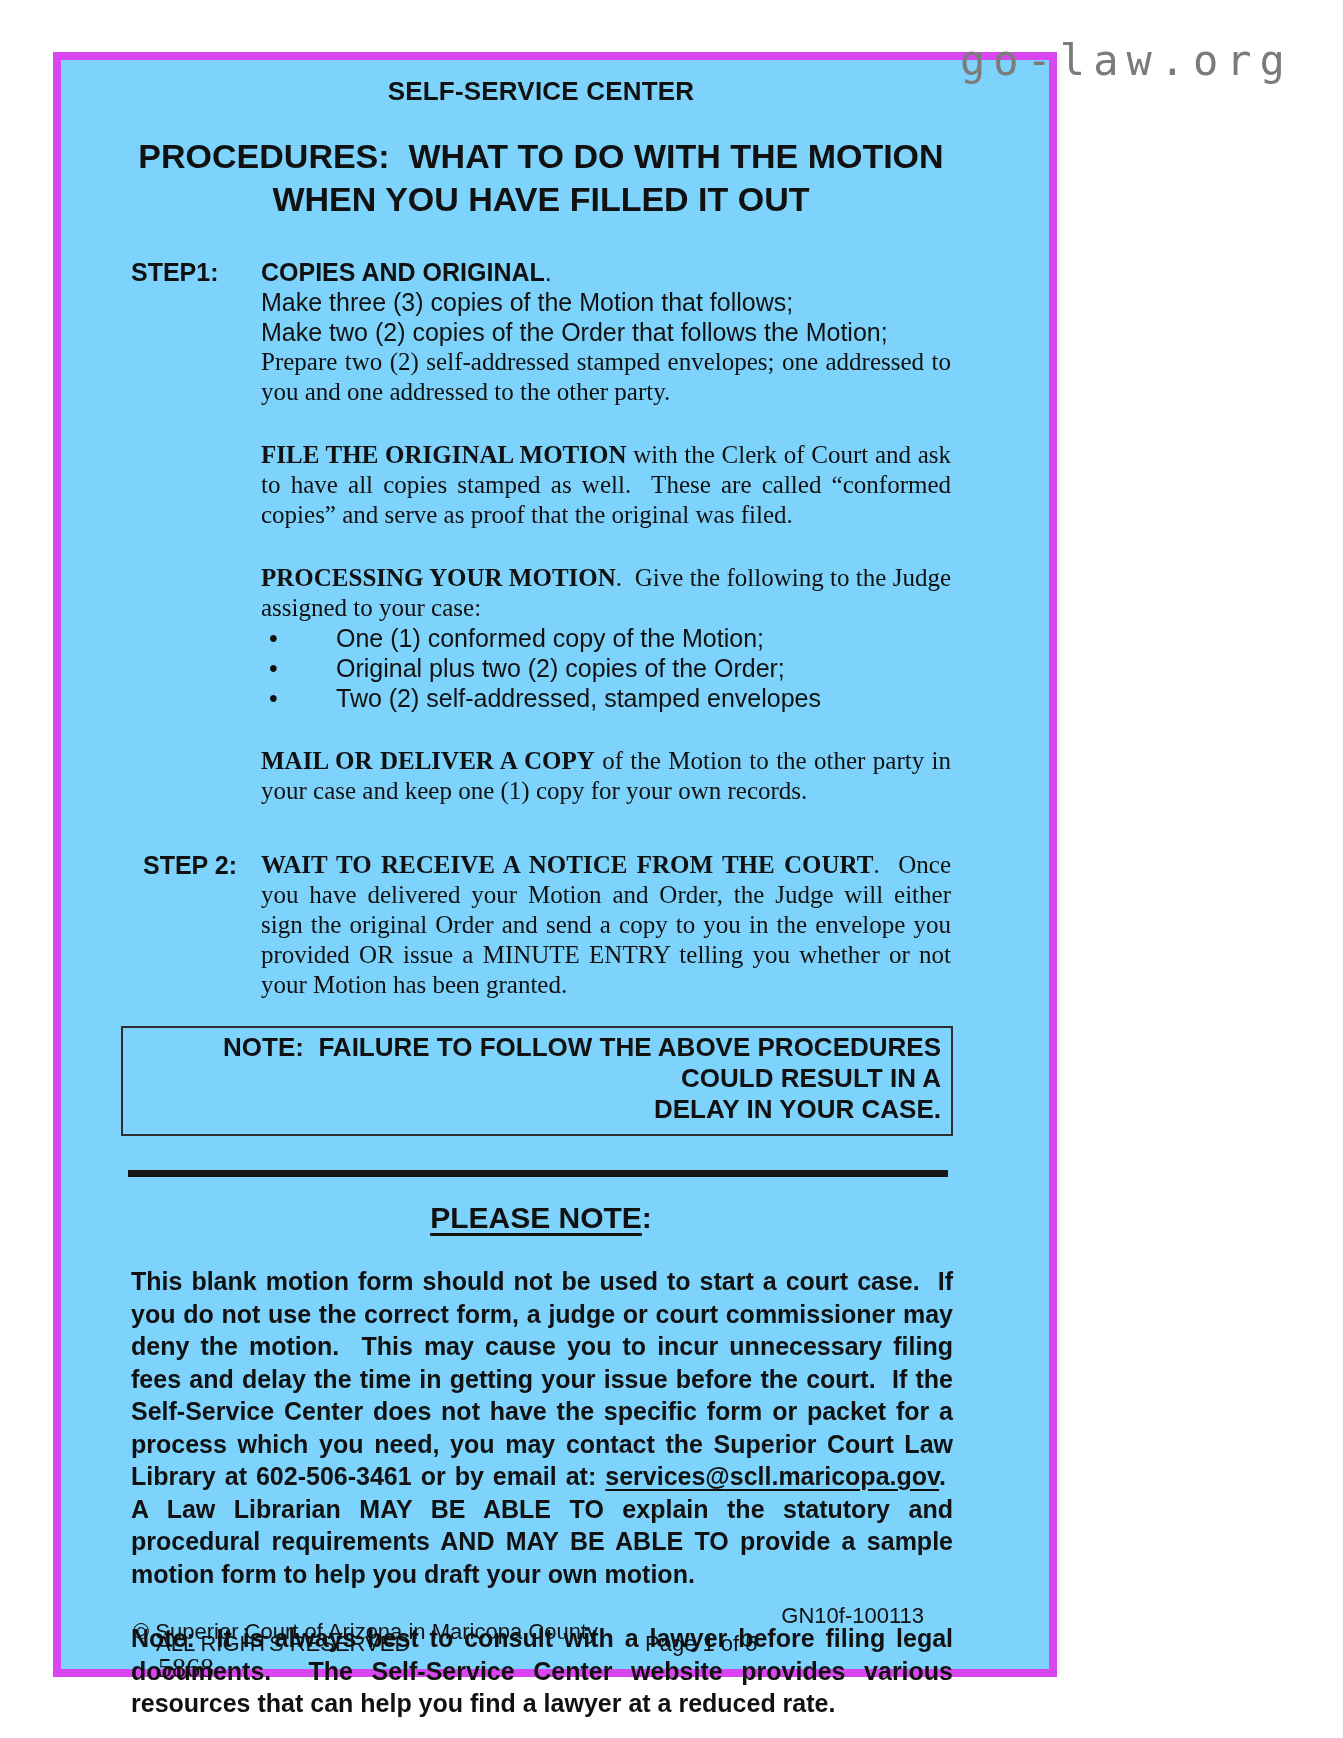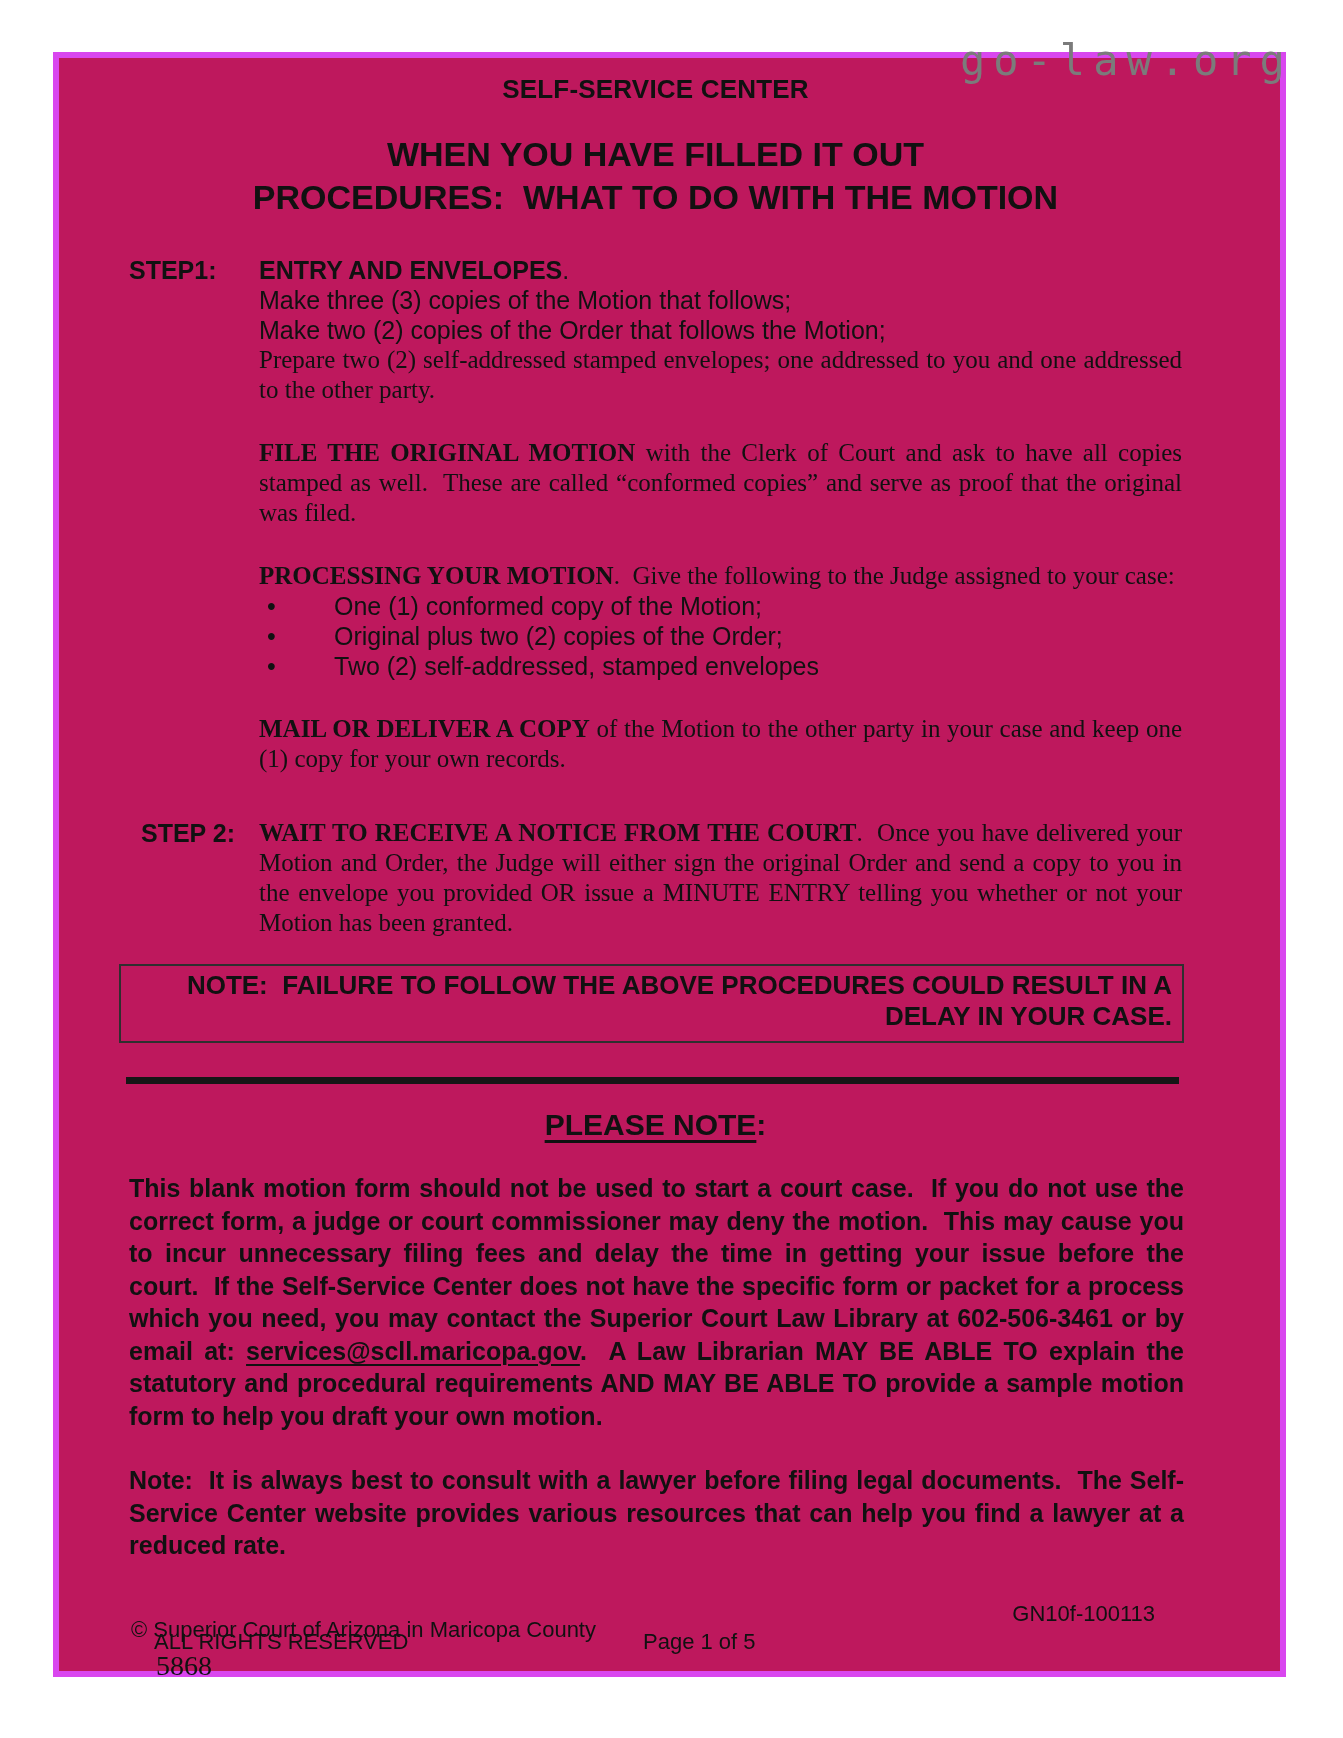--- a/index.html
+++ b/index.html
@@ -16,24 +16,24 @@
     position: relative;
     width: 1343px;
     height: 1738px;
     overflow: hidden;
     background: #ffffff;
   }
   .page {
     position: absolute;
     left: 53px;
     top: 52px;
-    width: 1233px;
+    width: 1004px;
     height: 1625px;
-    border: 6px solid #d946ef;
-    background: #be185d;
+    border: 8px solid #d946ef;
+    background: #7dd3fc;
     box-sizing: border-box;
   }
   .watermark {
     position: absolute;
     left: 960px;
     top: 36px;
     font-family: "DejaVu Sans Mono", monospace;
     font-size: 42px;
     font-weight: 400;
     letter-spacing: 8px;
@@ -160,30 +160,30 @@
 
 <div class="canvas">
 
   <div class="watermark">go-law.org</div>
 
   <div class="page">
 
     <div class="doc-header">SELF-SERVICE CENTER</div>
 
     <div class="doc-title">
+      <div>PROCEDURES:&nbsp; WHAT TO DO WITH THE MOTION</div>
       <div>WHEN YOU HAVE FILLED IT OUT</div>
-      <div>PROCEDURES:&nbsp; WHAT TO DO WITH THE MOTION</div>
     </div>
 
     <div class="steps">
 
       <div class="step-row">
         <div class="step-label">STEP1:</div>
         <div class="step-body">
-          <p><span class="bold-run">ENTRY AND ENVELOPES</span><span>.</span></p>
+          <p><span class="bold-run">COPIES AND ORIGINAL</span><span>.</span></p>
           <p>Make three (3) copies of the Motion that follows;</p>
           <p>Make two (2) copies of the Order that follows the Motion;</p>
           <p class="just">Prepare two (2) self-addressed stamped envelopes; one addressed to you and one addressed to the other party.</p>
         </div>
       </div>
 
       <div class="sub-block">
         <p class="just"><span class="bold-run">FILE THE ORIGINAL MOTION</span><span> with the Clerk of Court and ask to have all copies stamped as well.&nbsp; These are called “conformed copies” and serve as proof that the original was filed.</span></p>
       </div>
 

